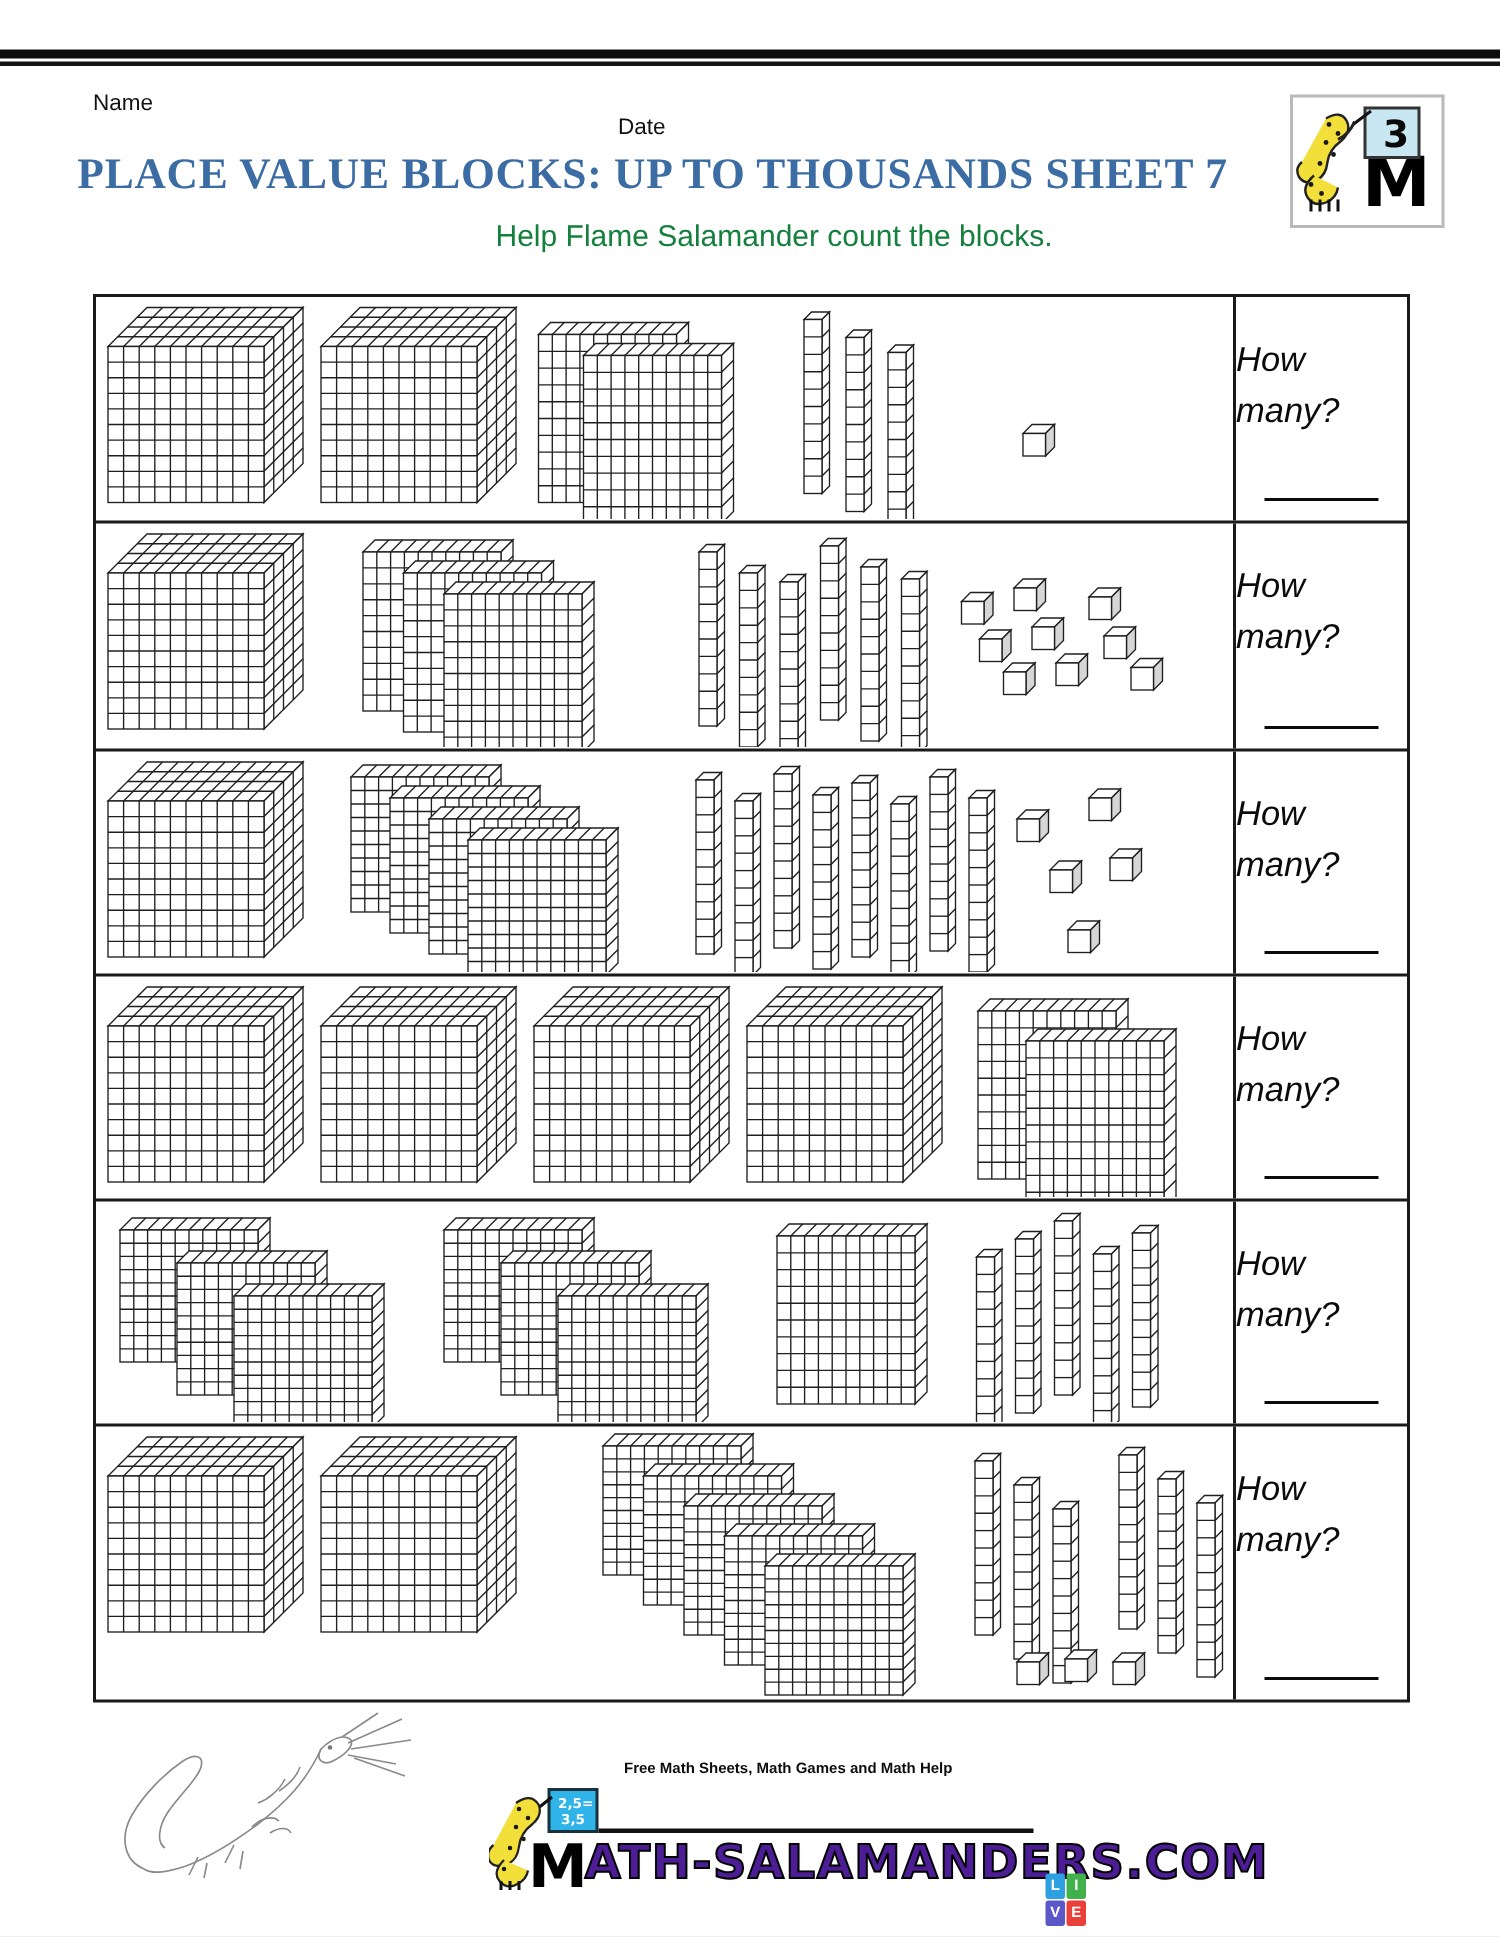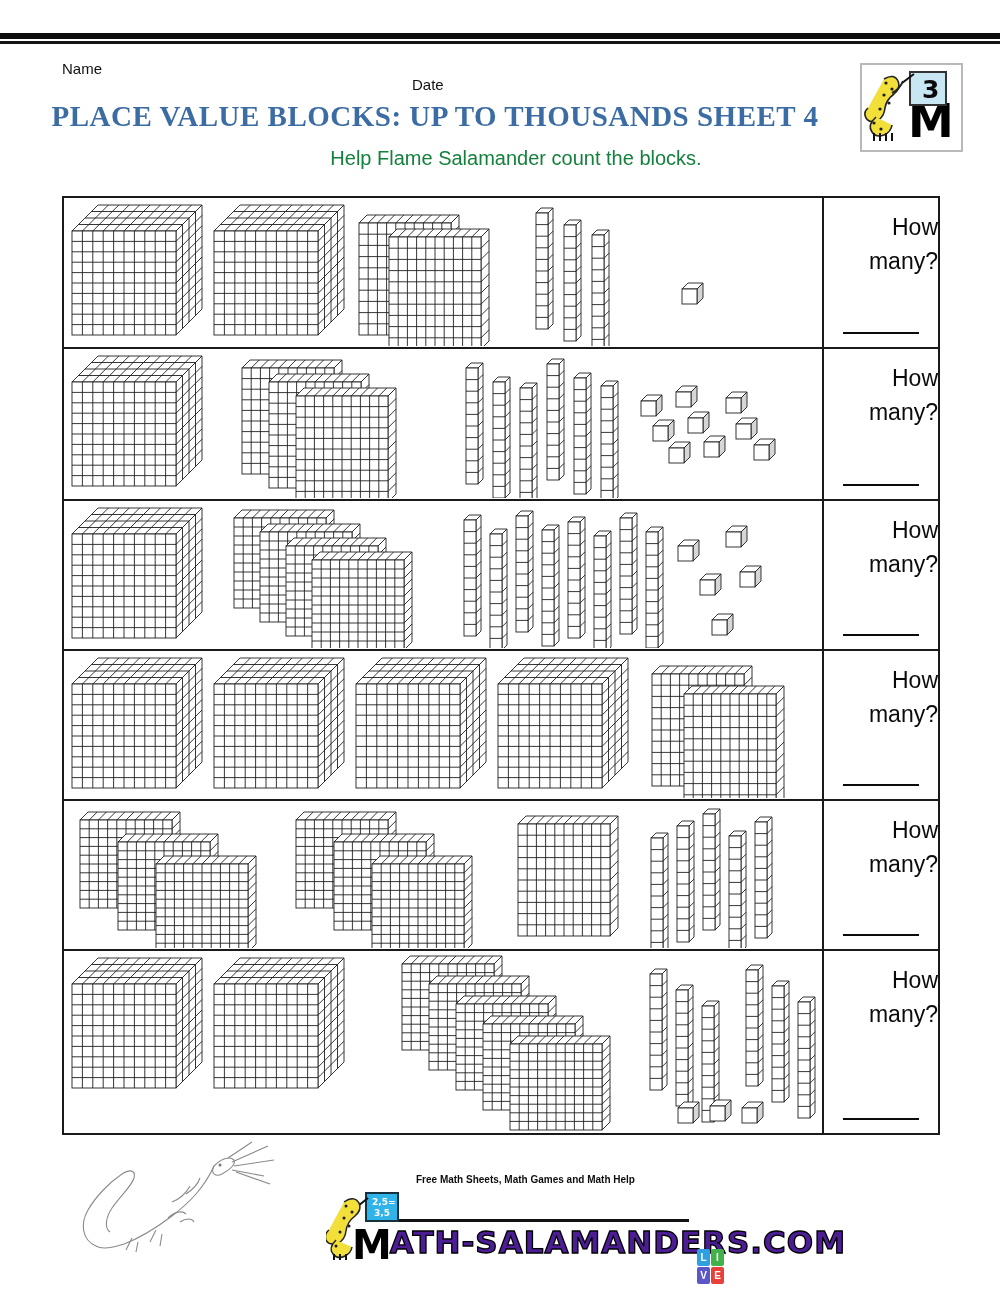--- a/index.html
+++ b/index.html
@@ -15,21 +15,21 @@
          font-family:"Liberation Serif",serif;font-weight:700;font-size:29px;
          letter-spacing:.5px;}
   #subtitle{position:absolute;left:0;top:147px;width:1000px;text-align:center;
             font-size:20px;color:#15803d;padding-left:16px;}
   #table{position:absolute;left:62px;top:196px;width:878px;height:939px;
          border:2px solid #1a1a1a;box-sizing:border-box;display:flex;flex-direction:column;}
   .row{display:flex;border-bottom:2px solid #1a1a1a;box-sizing:border-box;}
   .row:last-child{border-bottom:none;flex:1;}
   .cell-blocks{width:758px;position:relative;overflow:hidden;}
   .cell-q{flex:1;border-left:2px solid #1a1a1a;position:relative;}
-  .q{margin-top:12px;text-align:right;font-size:23px;line-height:34px;color:#0b0b0b;}
+  .q{margin-top:24px;text-align:left;font-size:23px;line-height:34px;color:#0b0b0b;font-style:italic;}
   .blank{position:absolute;bottom:13px;left:50%;transform:translateX(-50%);
          width:76px;border-top:2.5px solid #0b0b0b;}
   svg.blocks{display:block;margin:3px 0 0 2px;}
   svg.blocks line,svg.blocks polygon,svg.blocks rect{stroke:#1f1f1f;stroke-width:.9;}
   
   #flame-art{position:absolute;left:72px;top:1138px;}
   #flame-art path{stroke:#8a8a8a;fill:none;stroke-width:1.1;}
   #ms-logo{position:absolute;left:326px;top:1190px;}
   #tagline{position:absolute;left:416px;top:1174px;font-size:10px;font-weight:700;color:#0d0d0d;}
   #ms-rule{position:absolute;left:399px;top:1219px;width:290px;height:2.5px;background:#111;}
@@ -76,21 +76,21 @@
       </g>
       <g stroke="#111" stroke-width="2">
         <line x1="12" y1="68" x2="12" y2="76"></line>
           <line x1="18" y1="68" x2="18" y2="76"></line>
         <line x1="24" y1="68" x2="24" y2="76"></line>
           <line x1="30" y1="68" x2="30" y2="76"></line>
       </g>
     </svg>
   </div>
 
-  <h1 id="title" style="color: rgb(59, 108, 163);">PLACE VALUE BLOCKS: UP TO THOUSANDS SHEET 4</h1>
+  <h1 id="title" style="color: rgb(59, 108, 163);">PLACE VALUE BLOCKS: UP TO THOUSANDS SHEET 7</h1>
   <div id="subtitle">Help Flame Salamander count the blocks.</div>
 
   <div id="table">
       <div class="row" style="height: 151px;">
         <div class="cell-blocks">
           <svg width="754" height="145" class="blocks">
             <polygon points="6,30 110,30 136,4 32,4" fill="#fff"></polygon>
             <polygon points="110,30 136,4 136,108 110,134" fill="#fff"></polygon>
             <rect x="6" y="30" width="104" height="104" fill="#fff"></rect>
             <line x1="16.4" y1="30" x2="16.4" y2="134"></line>

